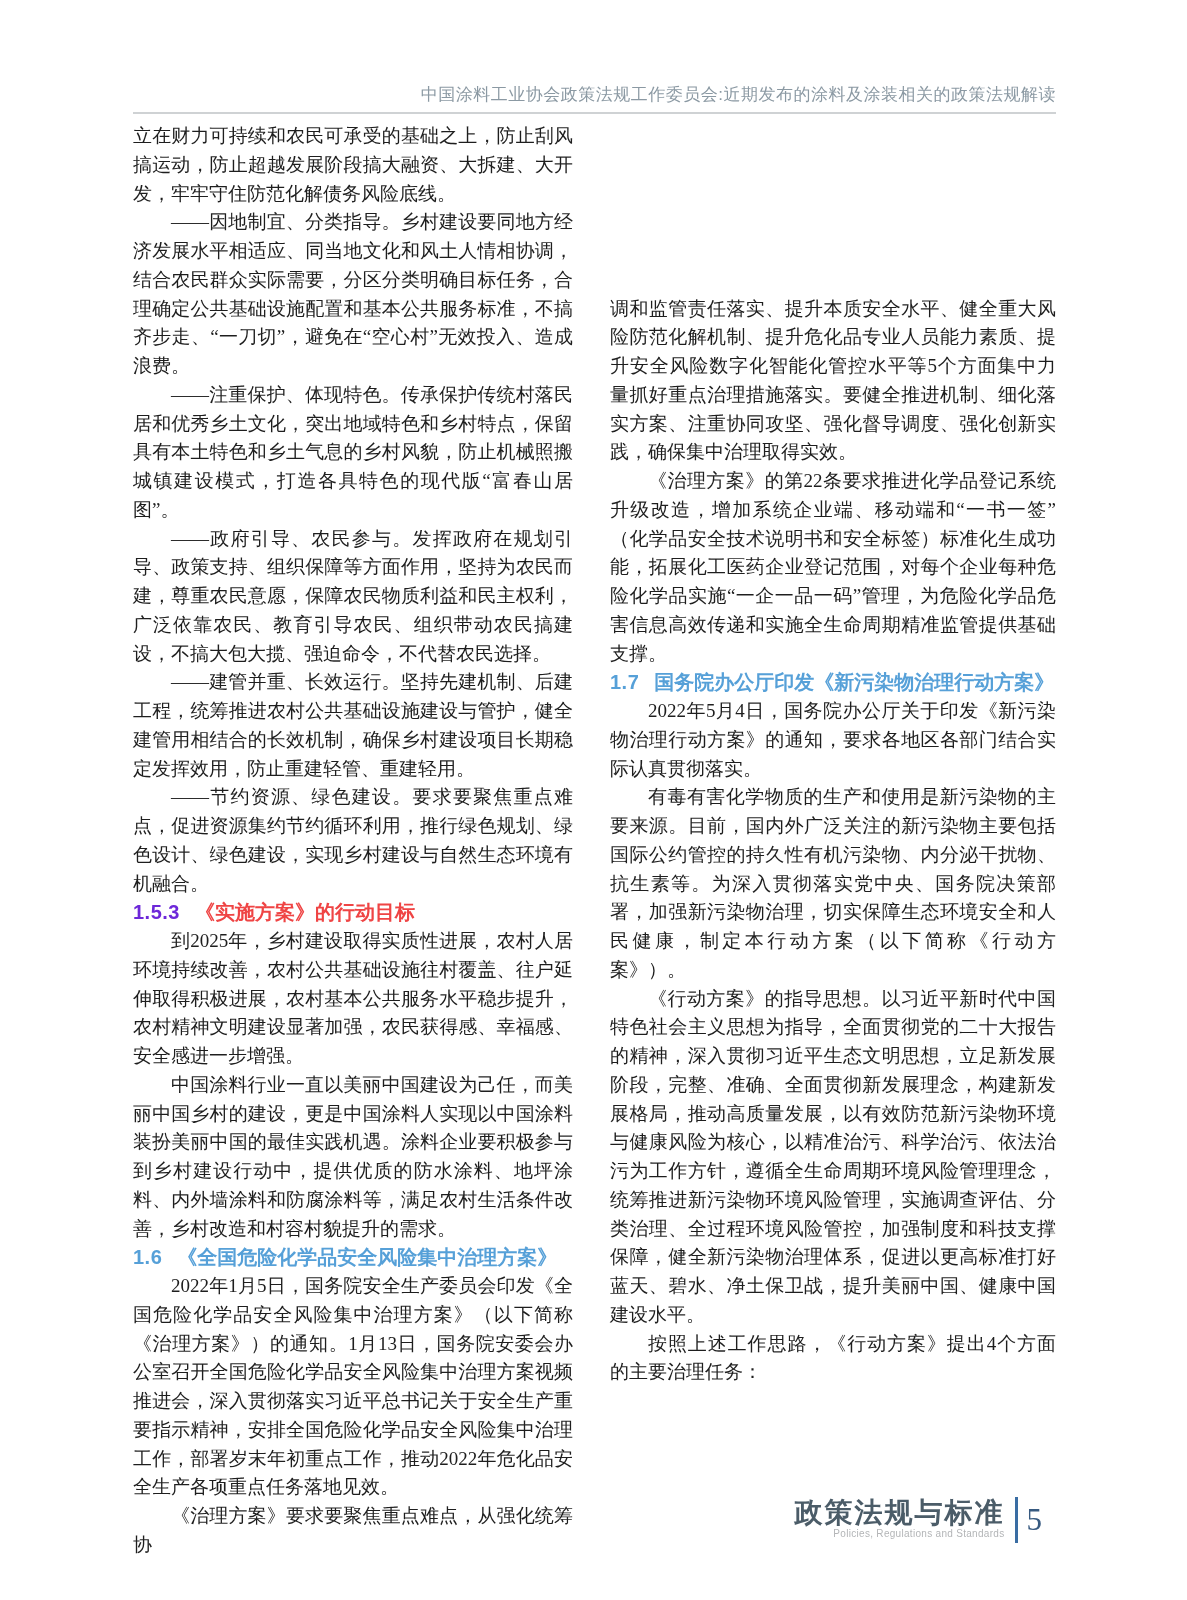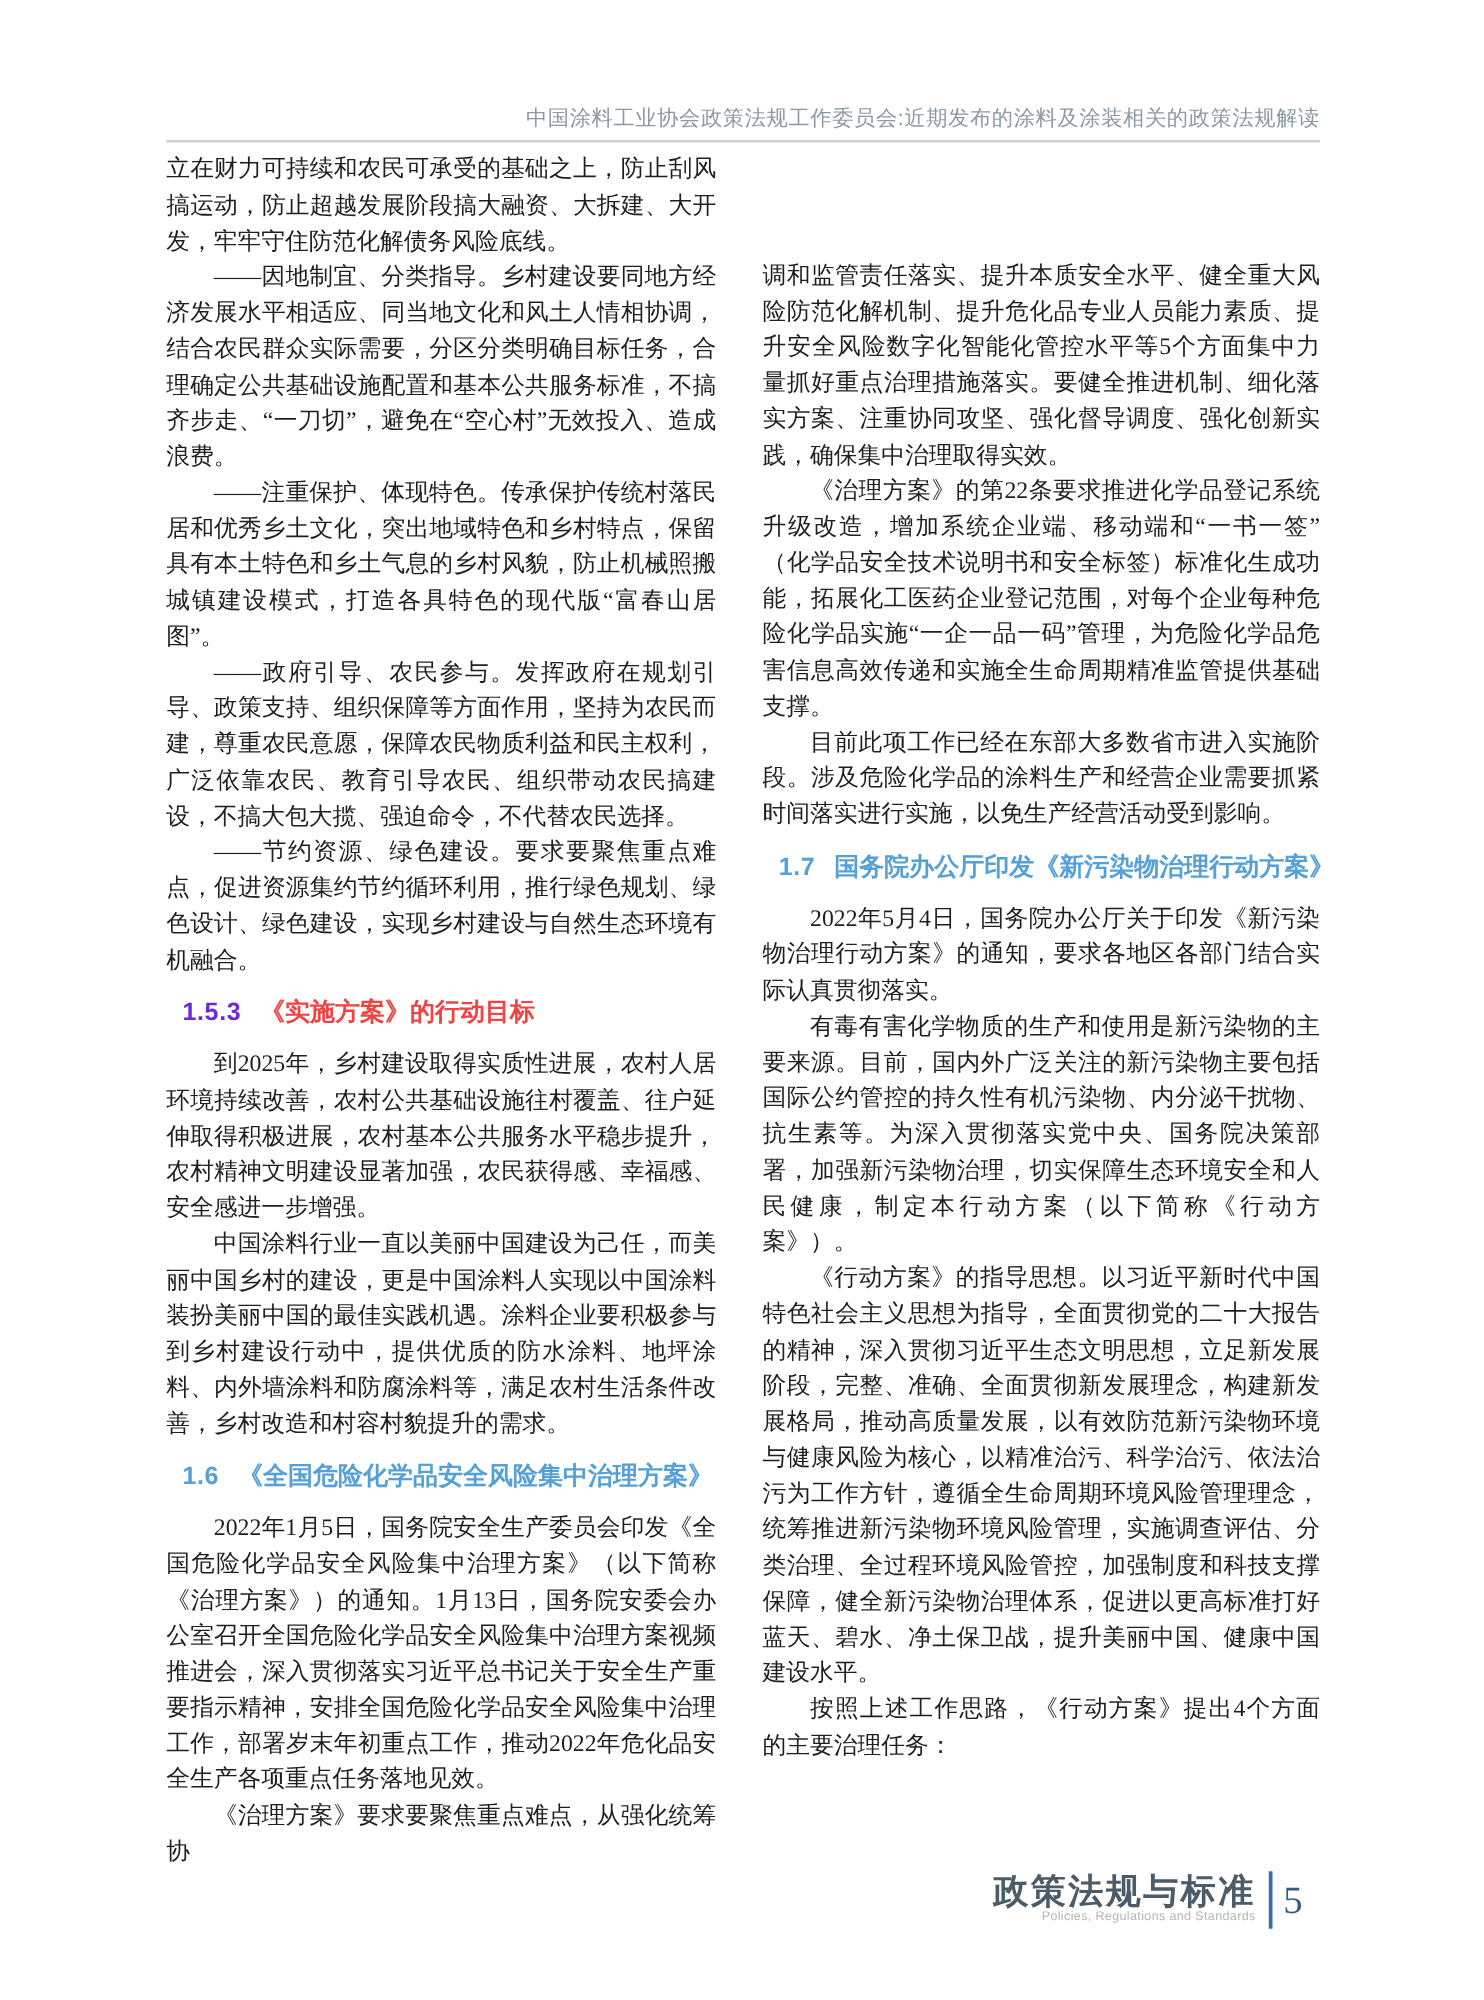--- a/index.html
+++ b/index.html
@@ -41,21 +41,21 @@
     color: #1e1e1e;
     text-align: justify;
     text-justify: inter-ideograph;
   }
   .col-left  { width: 440px; margin-right: 37px; }
   .col-right { width: 446px; }
   .para { margin: 0; text-indent: 0; }
   .para.indent { text-indent: 2em; }
 
   .h2, .h3 {
-    margin: 13px;
+    margin: 0;
     font-size: 20px;
     line-height: 28.75px;
     font-weight: bold;
     white-space: nowrap;
   }
   .h2 .num, .h3 .num {
     font-family: "Liberation Sans", sans-serif;
     margin-right: 15px;
     letter-spacing: 0.5px;
   }
@@ -106,33 +106,33 @@
   <div class="running-head">中国涂料工业协会政策法规工作委员会:近期发布的涂料及涂装相关的政策法规解读</div>
   <div class="head-rule"></div>
 
   <div class="content">
 
     <div class="column col-left">
       <p class="para">立在财力可持续和农民可承受的基础之上，防止刮风搞运动，防止超越发展阶段搞大融资、大拆建、大开发，牢牢守住防范化解债务风险底线。</p>
       <p class="para indent">——因地制宜、分类指导。乡村建设要同地方经济发展水平相适应、同当地文化和风土人情相协调，结合农民群众实际需要，分区分类明确目标任务，合理确定公共基础设施配置和基本公共服务标准，不搞齐步走、“一刀切”，避免在“空心村”无效投入、造成浪费。</p>
       <p class="para indent">——注重保护、体现特色。传承保护传统村落民居和优秀乡土文化，突出地域特色和乡村特点，保留具有本土特色和乡土气息的乡村风貌，防止机械照搬城镇建设模式，打造各具特色的现代版“富春山居图”。</p>
       <p class="para indent">——政府引导、农民参与。发挥政府在规划引导、政策支持、组织保障等方面作用，坚持为农民而建，尊重农民意愿，保障农民物质利益和民主权利，广泛依靠农民、教育引导农民、组织带动农民搞建设，不搞大包大揽、强迫命令，不代替农民选择。</p>
+      <p class="para indent">——建管并重、长效运行。坚持先建机制、后建工程，统筹推进农村公共基础设施建设与管护，健全建管用相结合的长效机制，确保乡村建设项目长期稳定发挥效用，防止重建轻管、重建轻用。</p>
       <p class="para indent">——节约资源、绿色建设。要求要聚焦重点难点，促进资源集约节约循环利用，推行绿色规划、绿色设计、绿色建设，实现乡村建设与自然生态环境有机融合。</p>
       <p class="h3"><span class="num">1.5.3</span><span class="title">《实施方案》的行动目标</span></p>
       <p class="para indent">到2025年，乡村建设取得实质性进展，农村人居环境持续改善，农村公共基础设施往村覆盖、往户延伸取得积极进展，农村基本公共服务水平稳步提升，农村精神文明建设显著加强，农民获得感、幸福感、安全感进一步增强。</p>
       <p class="para indent">中国涂料行业一直以美丽中国建设为己任，而美丽中国乡村的建设，更是中国涂料人实现以中国涂料装扮美丽中国的最佳实践机遇。涂料企业要积极参与到乡村建设行动中，提供优质的防水涂料、地坪涂料、内外墙涂料和防腐涂料等，满足农村生活条件改善，乡村改造和村容村貌提升的需求。</p>
       <p class="h2"><span class="num">1.6</span><span class="title">《全国危险化学品安全风险集中治理方案》</span></p>
       <p class="para indent">2022年1月5日，国务院安全生产委员会印发《全国危险化学品安全风险集中治理方案》（以下简称《治理方案》）的通知。1月13日，国务院安委会办公室召开全国危险化学品安全风险集中治理方案视频推进会，深入贯彻落实习近平总书记关于安全生产重要指示精神，安排全国危险化学品安全风险集中治理工作，部署岁末年初重点工作，推动2022年危化品安全生产各项重点任务落地见效。</p>
       <p class="para indent">《治理方案》要求要聚焦重点难点，从强化统筹协</p>
     </div>
 
     <div class="column col-right">
       <p class="para">调和监管责任落实、提升本质安全水平、健全重大风险防范化解机制、提升危化品专业人员能力素质、提升安全风险数字化智能化管控水平等5个方面集中力量抓好重点治理措施落实。要健全推进机制、细化落实方案、注重协同攻坚、强化督导调度、强化创新实践，确保集中治理取得实效。</p>
       <p class="para indent">《治理方案》的第22条要求推进化学品登记系统升级改造，增加系统企业端、移动端和“一书一签”（化学品安全技术说明书和安全标签）标准化生成功能，拓展化工医药企业登记范围，对每个企业每种危险化学品实施“一企一品一码”管理，为危险化学品危害信息高效传递和实施全生命周期精准监管提供基础支撑。</p>
-      <p class="para indent">目前此项工作已经在东部大多数省市进入实施阶段。涉及危险化学品的涂料生产和经营企业需要抓紧时间落实进行实施，以免生产经营活动受到影响。</p>
       <p class="h2"><span class="num">1.7</span><span class="title">国务院办公厅印发《新污染物治理行动方案》</span></p>
       <p class="para indent">2022年5月4日，国务院办公厅关于印发《新污染物治理行动方案》的通知，要求各地区各部门结合实际认真贯彻落实。</p>
       <p class="para indent">有毒有害化学物质的生产和使用是新污染物的主要来源。目前，国内外广泛关注的新污染物主要包括国际公约管控的持久性有机污染物、内分泌干扰物、抗生素等。为深入贯彻落实党中央、国务院决策部署，加强新污染物治理，切实保障生态环境安全和人民健康，制定本行动方案（以下简称《行动方案》）。</p>
       <p class="para indent">《行动方案》的指导思想。以习近平新时代中国特色社会主义思想为指导，全面贯彻党的二十大报告的精神，深入贯彻习近平生态文明思想，立足新发展阶段，完整、准确、全面贯彻新发展理念，构建新发展格局，推动高质量发展，以有效防范新污染物环境与健康风险为核心，以精准治污、科学治污、依法治污为工作方针，遵循全生命周期环境风险管理理念，统筹推进新污染物环境风险管理，实施调查评估、分类治理、全过程环境风险管控，加强制度和科技支撑保障，健全新污染物治理体系，促进以更高标准打好蓝天、碧水、净土保卫战，提升美丽中国、健康中国建设水平。</p>
       <p class="para indent">按照上述工作思路，《行动方案》提出4个方面的主要治理任务：</p>
     </div>
 
   </div>
 
   <div class="footer">

